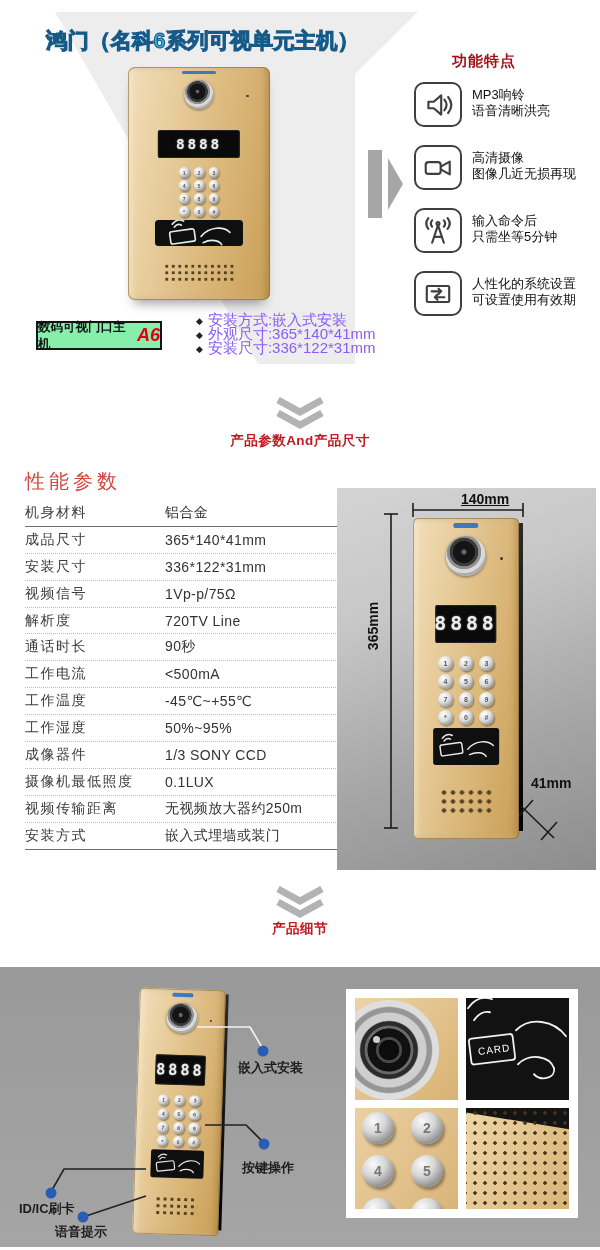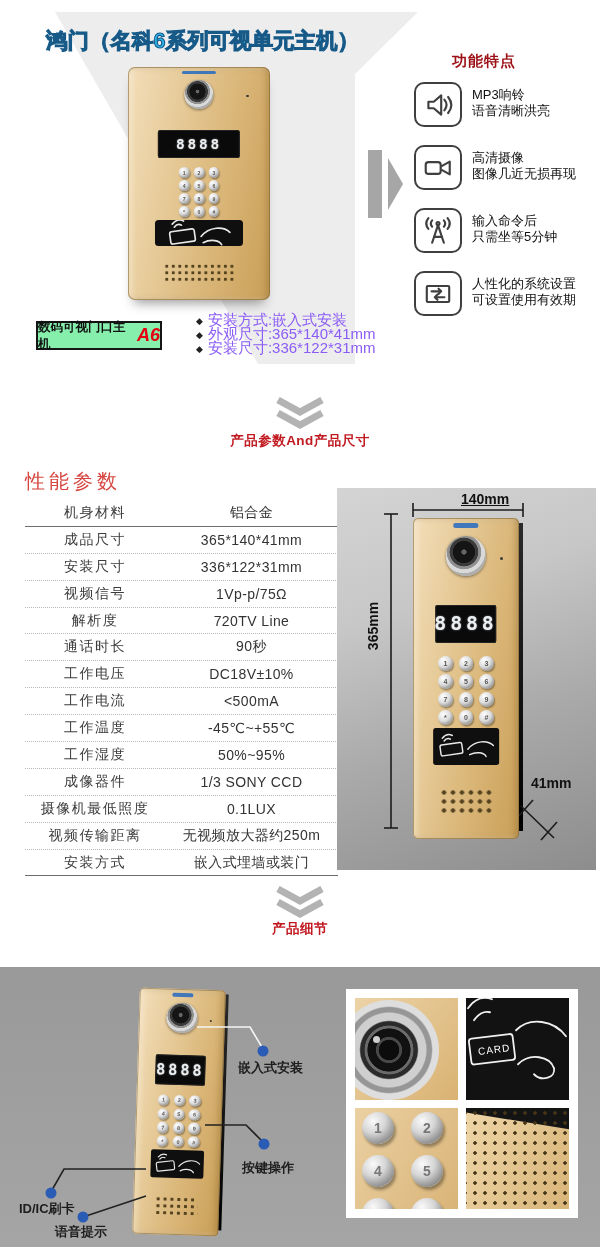--- a/index.html
+++ b/index.html
@@ -75,21 +75,21 @@
   .ftext div{font-size:13px;font-weight:400;color:#111;line-height:16px;white-space:nowrap;}
 
   
   .chev{width:52px;height:32px;}
   .chev polyline{fill:none;stroke:#b3b3b3;stroke-width:7;}
   .section-title{width:600px;text-align:center;font-size:13.5px;font-weight:bold;color:#c11920;letter-spacing:.5px;}
 
   
   .specs-heading{left:25px;top:456px;font-size:20px;font-weight:500;color:#d6453f;letter-spacing:4px;}
   .specs-table{left:25px;top:488px;width:313px;}
-  .spec-row{height:25.9px;display:flex;align-items:center;border-bottom:1px dotted #b9b9b9;text-align:center;}
+  .spec-row{height:25.9px;display:flex;align-items:center;border-bottom:1px dotted #b9b9b9;}
   .spec-row:first-child{border-bottom:1px solid #6e6e6e;}
   .spec-row:last-child{border-bottom:1px solid #6e6e6e;}
   .spec-label{width:140px;font-size:14px;color:#3c3c3c;letter-spacing:1.5px;white-space:nowrap;}
   .spec-value{flex:1;font-size:14px;color:#333;letter-spacing:.4px;white-space:nowrap;}
 
   
   .dim-figure{left:337px;top:476px;width:259px;height:382px;
     background:linear-gradient(160deg,#d4d4d4 0%,#c7c7c7 30%,#a9a9a9 62%,#8d8d8d 100%);}
   .dim-lines{position:absolute;left:0;top:0;width:259px;height:382px;}
   .dim-lines line{stroke:#1c1c1c;stroke-width:1.6;}
@@ -275,24 +275,20 @@
       <span class="spec-label">视频信号</span>
       <span class="spec-value">1Vp-p/75Ω</span>
     </div>
       <div class="spec-row">
       <span class="spec-label">解析度</span>
       <span class="spec-value">720TV Line</span>
     </div>
       <div class="spec-row">
       <span class="spec-label">通话时长</span>
       <span class="spec-value">90秒</span>
-    </div>
-      <div class="spec-row">
-      <span class="spec-label">工作电压</span>
-      <span class="spec-value">DC18V±10%</span>
     </div>
       <div class="spec-row">
       <span class="spec-label">工作电流</span>
       <span class="spec-value">&lt;500mA</span>
     </div>
       <div class="spec-row">
       <span class="spec-label">工作温度</span>
       <span class="spec-value">-45℃~+55℃</span>
     </div>
       <div class="spec-row">

